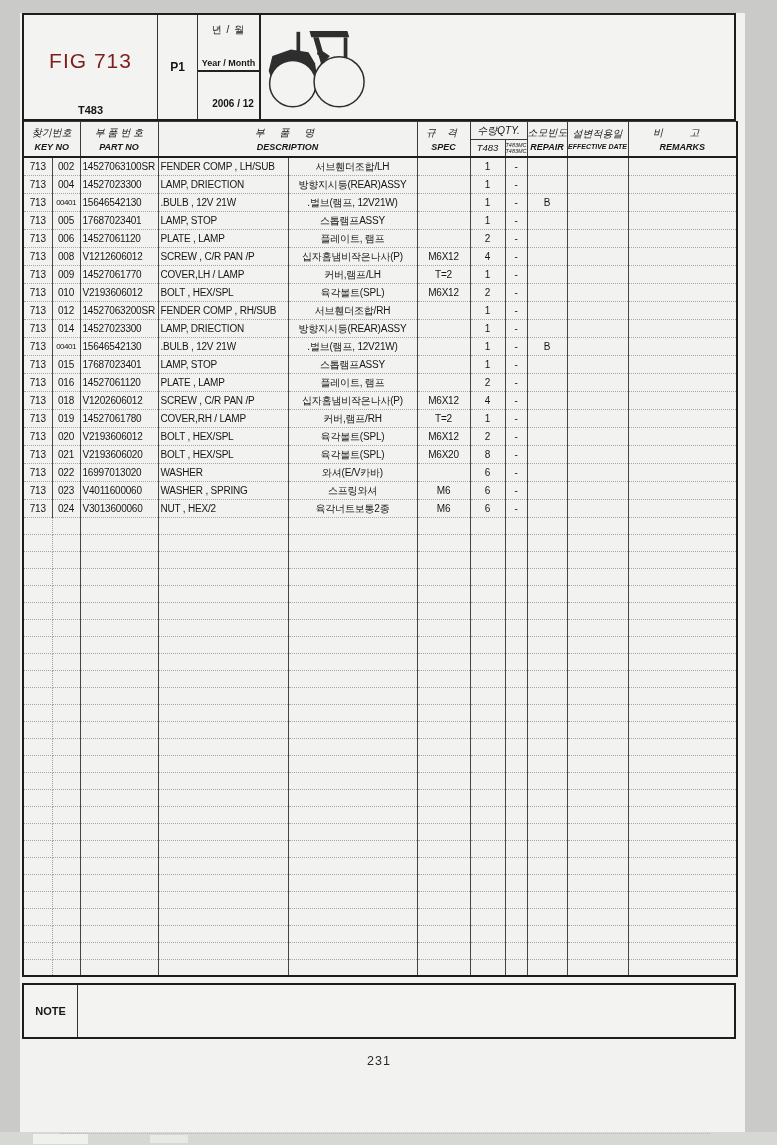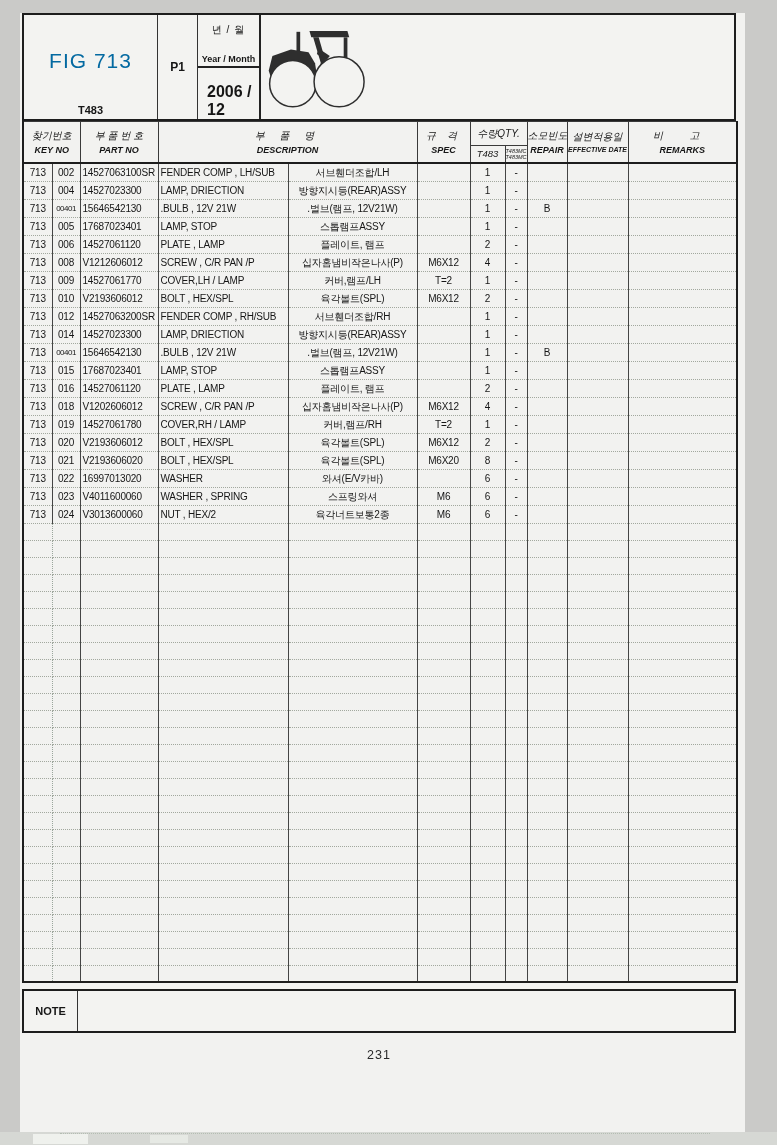--- a/index.html
+++ b/index.html
@@ -15,58 +15,58 @@
   .bottom-strip  { position:absolute; left:0; top:1132px; width:777px; height:13px; background:#d6d8d4; }
   .strip-mark1   { position:absolute; left:33px;  top:1134px; width:55px; height:10px; background:#eff1ed; }
   .strip-mark2   { position:absolute; left:150px; top:1135px; width:38px; height:8px;  background:#e6e9e4; }
   .strip-line    { position:absolute; left:60px;  top:1133px; width:650px; height:0;  border-top:1px dotted #b4bdb2; }
 
   .doc { position:absolute; left:22px; top:13px; width:714px; }
 
   
   .header-box { display:flex; width:714px; height:108px; border:2px solid #1d1d1d; background:#f3f3f1; }
   .fig-box { position:relative; width:134px; border-right:1px solid #333; }
-  .fig-label { position:absolute; top:34px; left:0; width:100%; text-align:center; font-size:21px; letter-spacing:1px; color:#0369a1; }
+  .fig-label { position:absolute; top:34px; left:0; width:100%; text-align:center; font-size:21px; letter-spacing:1px; color:#7f1d1d; }
   .fig-model { position:absolute; bottom:3px; left:0; width:100%; text-align:center; font-size:11px; font-weight:bold; }
   .title-box { flex:1; display:flex; flex-direction:column; justify-content:center; align-items:center; border-right:1px solid #333; padding-top:8px; }
   .title-ko { font-size:21px; letter-spacing:3px; }
   .title-en { font-size:20px; letter-spacing:1px; margin-top:3px; }
   .p1-box { width:40px; display:flex; align-items:center; justify-content:center; font-size:12px; font-weight:bold; border-right:1px solid #333; }
   .ym-box { width:63px; display:flex; flex-direction:column; border-right:2px solid #222;gap:15px; }
   .ym-top { height:57px; border-bottom:2px solid #222; display:flex; flex-direction:column; justify-content:space-between; padding:8px 0 2px; text-align:center; }
   .ym-ko { font-size:10px; letter-spacing:1px; }
   .ym-en { font-size:9px;  font-weight:bold; }
-  .ym-value { flex:1; display:flex; align-items:center; justify-content:center; font-size:16px; font-weight:bold;margin-left:9px; }
+  .ym-value { flex:1; display:flex; align-items:center; justify-content:center; font-size:10px; font-weight:bold;margin-left:9px; }
   .tractor-box { flex:0 0 107px; display:flex; align-items:center; justify-content:center; }
 
   
   table.parts { border-collapse:collapse; table-layout:fixed; width:714px; border:2px solid #1d1d1d; border-top:none; background:transparent; }
   .parts th, .parts td { overflow:hidden; white-space:nowrap; }
   .parts thead th { border:1px solid #3a3a3a; border-bottom:2px solid #1d1d1d; text-align:center; vertical-align:middle; font-weight:normal; padding:1px 0; }
   .th-ko { font-size:10px; font-style:italic; display:block; }
   .th-en { font-size:9px; font-weight:bold; font-style:italic; display:block; margin-top:2px; }
   .sp-desc .th-ko { letter-spacing:6px; }
   .sp-spec .th-ko { letter-spacing:4px; }
   .sp-remarks .th-ko { letter-spacing:12px;font-family:Liberation Serif, serif; }
   .th-effective .th-en { font-size:7px; }
-  th.qty-top { font-size:10px; font-style:italic; border-bottom:1px solid #3a3a3a !important; height:24px; }
+  th.qty-top { font-size:10px; font-style:italic; border-bottom:1px solid #3a3a3a !important; height:18px; }
   th.qty-sub  { font-size:9.5px; font-weight:bold; font-style:italic; height:17px; }
   th.qty-sub2 { font-size:5.5px; font-weight:bold; font-style:italic; line-height:6px; }
 
   .parts td { height:17px; font-size:10px; line-height:17px; padding:0 2px;
               border-right:1px solid #454545; border-bottom:1px dotted #a2a89e; letter-spacing:-0.2px; }
   .parts tr:last-child td { border-bottom:none; }
   .c-fig, .c-key, .c-spec, .c-qty, .c-qty2, .c-repair { text-align:center; }
   .c-part, .c-desc_en { text-align:left; padding-left:3px; }
   .c-desc_ko { text-align:center; padding-left:4px; letter-spacing:-0.4px; }
   td.tiny { font-size:8px; letter-spacing:-0.5px; }
   tr.empty .c-fig { border-right:1px dotted #9aa69c; }
 
   
-  .note-box { display:flex; width:714px; height:44px; border:2px solid #1d1d1d; margin-top:6px; background:#f3f3f1; }
+  .note-box { display:flex; width:714px; height:56px; border:2px solid #1d1d1d; margin-top:6px; background:#f3f3f1; }
   .note-label { width:54px; border-right:1px solid #333; display:flex; align-items:center; justify-content:center; font-size:11px; font-weight:bold; }
   .note-body { flex:1; }
 
   .page-number { width:714px; text-align:center; margin-top:15px; font-size:12.5px; letter-spacing:1px; color:#2a2a2a; }
 </style>
 </head>
 <body>
 
 <div class="screen">
   <div class="margin-top"></div>

